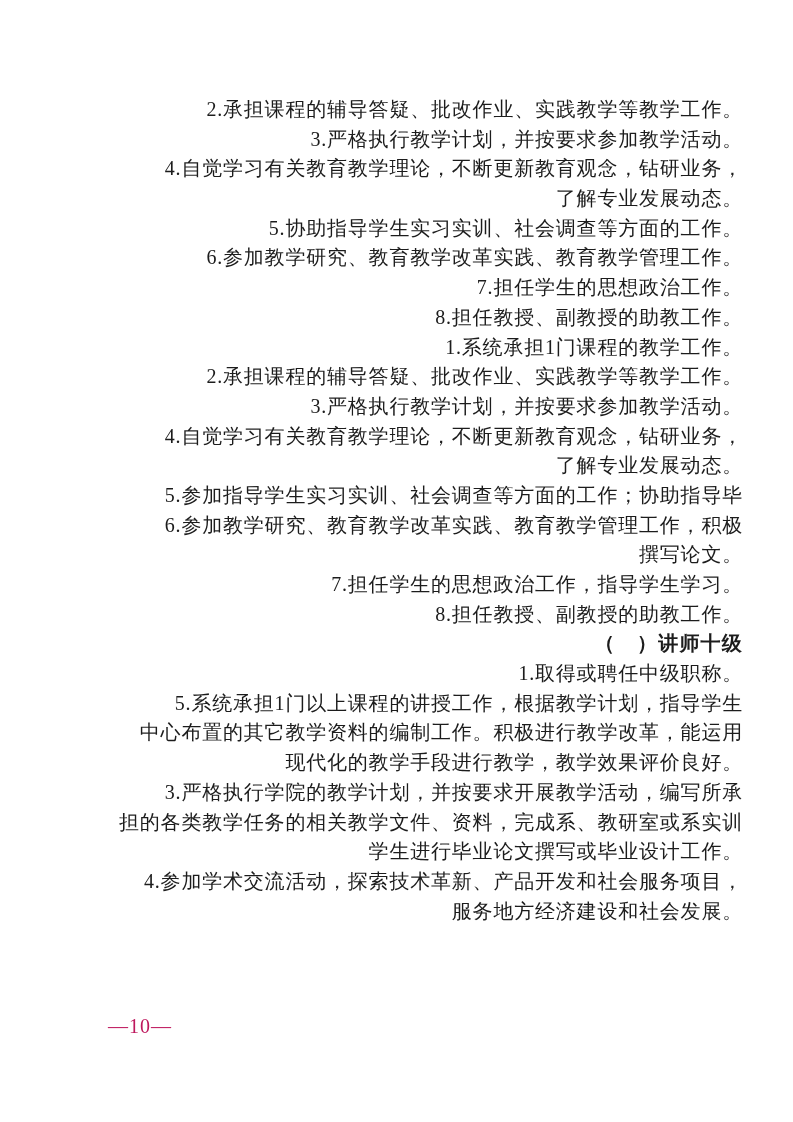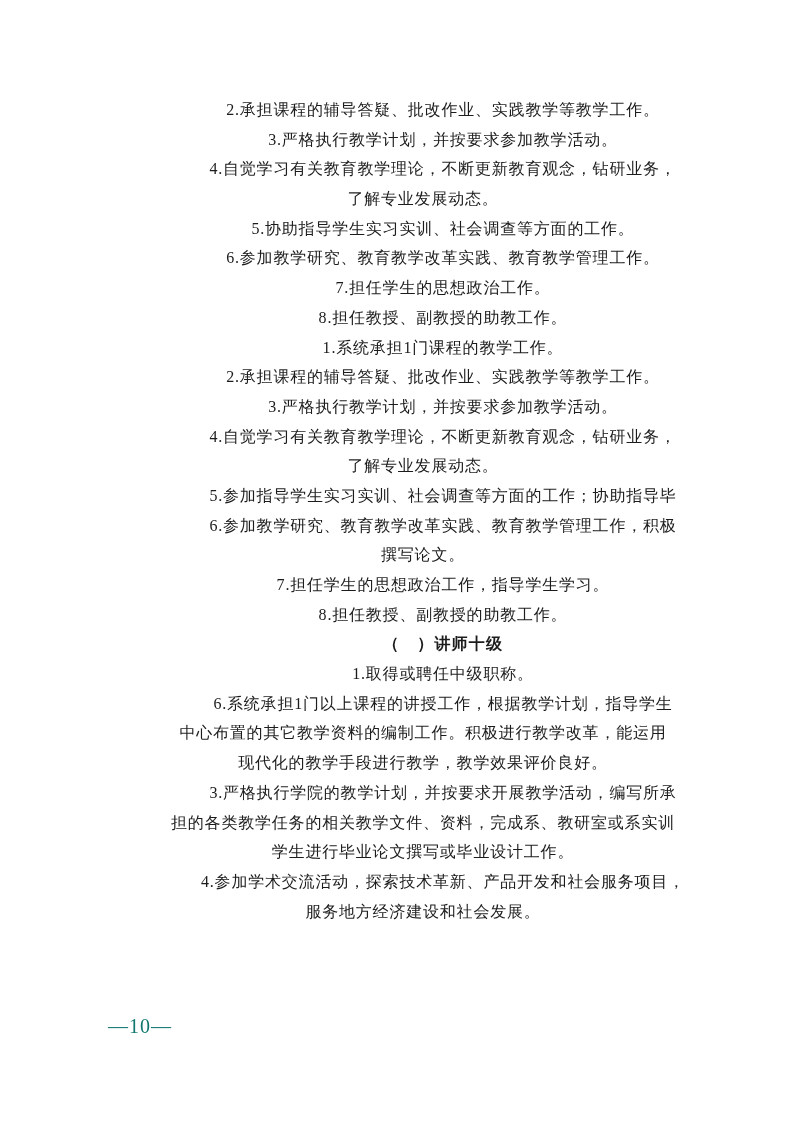--- a/index.html
+++ b/index.html
@@ -17,43 +17,43 @@
     inset: 0;
     background: #ffffff;
   }
   .content {
     position: absolute;
     left: 103px;
     top: 95px;
     width: 640px;
   }
   .line {
-    font-size: 16px;
+    font-size: 20px;
     line-height: 29.7px;
     height: 29.7px;
     letter-spacing: 0.8px;
     white-space: nowrap;
-    text-align: center;
+    text-align: right;
   }
   .line.indent {
     padding-left: 40px;
   }
   .line.heading {
     font-family: "Liberation Sans", "DejaVu Sans", sans-serif;
     font-weight: bold;
     letter-spacing: 1.2px;
   }
   .footer {
     position: absolute;
     left: 108px;
     top: 1012px;
     font-size: 20px;
     line-height: 29.7px;
     letter-spacing: 1px;
-    color: #0f766e;
+    color: #be185d;
   }
 </style>
 </head>
 <body style="background: rgb(255, 255, 255); color: rgb(28, 28, 28);">
 
 <div class="page">
   <div class="content">
       <div class="line indent">2.承担课程的辅导答疑、批改作业、实践教学等教学工作。</div>
       <div class="line indent">3.严格执行教学计划，并按要求参加教学活动。</div>
       <div class="line indent">4.自觉学习有关教育教学理论，不断更新教育观念，钻研业务，</div>
@@ -67,21 +67,21 @@
       <div class="line indent">3.严格执行教学计划，并按要求参加教学活动。</div>
       <div class="line indent">4.自觉学习有关教育教学理论，不断更新教育观念，钻研业务，</div>
       <div class="line">了解专业发展动态。</div>
       <div class="line indent">5.参加指导学生实习实训、社会调查等方面的工作；协助指导毕</div>
       <div class="line indent">6.参加教学研究、教育教学改革实践、教育教学管理工作，积极</div>
       <div class="line">撰写论文。</div>
       <div class="line indent">7.担任学生的思想政治工作，指导学生学习。</div>
       <div class="line indent">8.担任教授、副教授的助教工作。</div>
       <div class="line indent heading">（　）讲师十级</div>
       <div class="line indent">1.取得或聘任中级职称。</div>
-      <div class="line indent">6.系统承担1门以上课程的讲授工作，根据教学计划，指导学生</div>
+      <div class="line indent">5.系统承担1门以上课程的讲授工作，根据教学计划，指导学生</div>
       <div class="line">中心布置的其它教学资料的编制工作。积极进行教学改革，能运用</div>
       <div class="line">现代化的教学手段进行教学，教学效果评价良好。</div>
       <div class="line indent">3.严格执行学院的教学计划，并按要求开展教学活动，编写所承</div>
       <div class="line">担的各类教学任务的相关教学文件、资料，完成系、教研室或系实训</div>
       <div class="line">学生进行毕业论文撰写或毕业设计工作。</div>
       <div class="line indent">4.参加学术交流活动，探索技术革新、产品开发和社会服务项目，</div>
       <div class="line">服务地方经济建设和社会发展。</div>
     </div>
   <div class="footer">—10—</div>
 </div>

